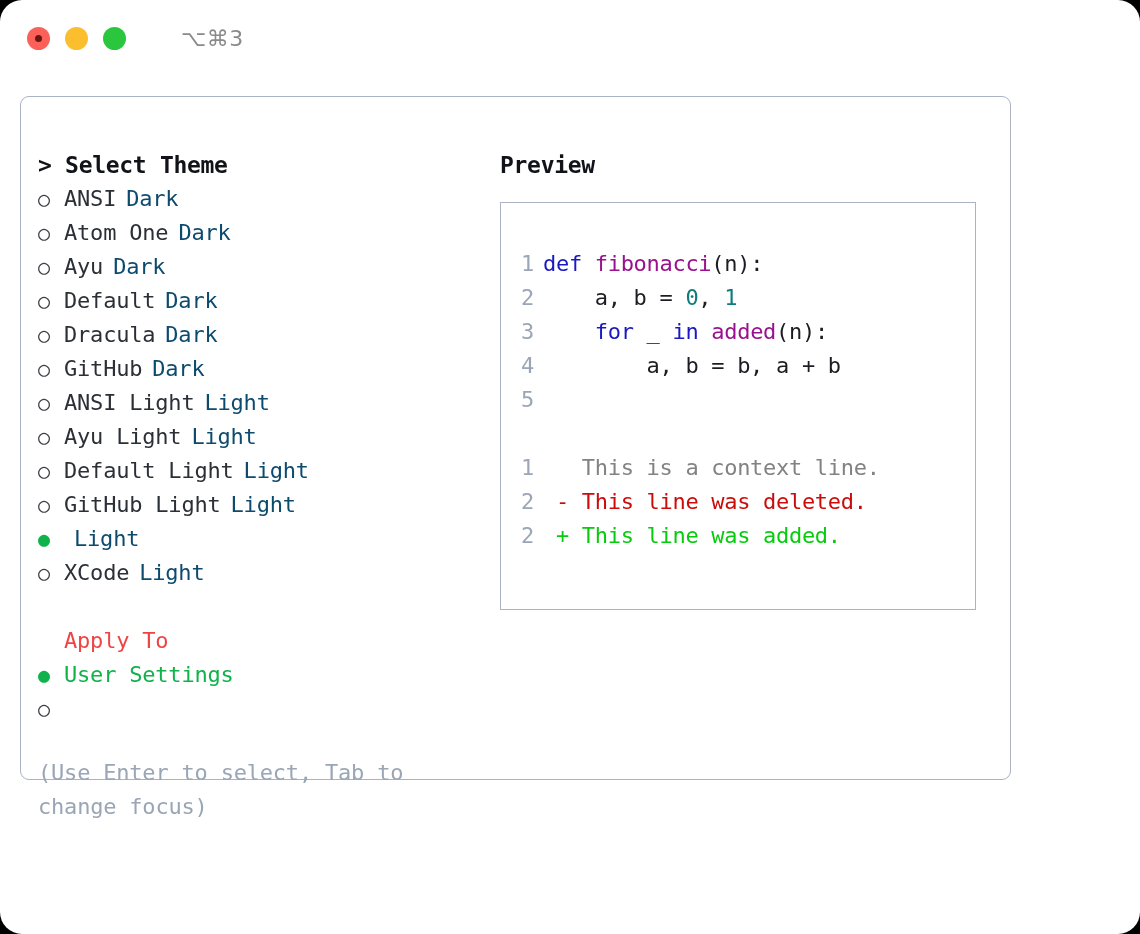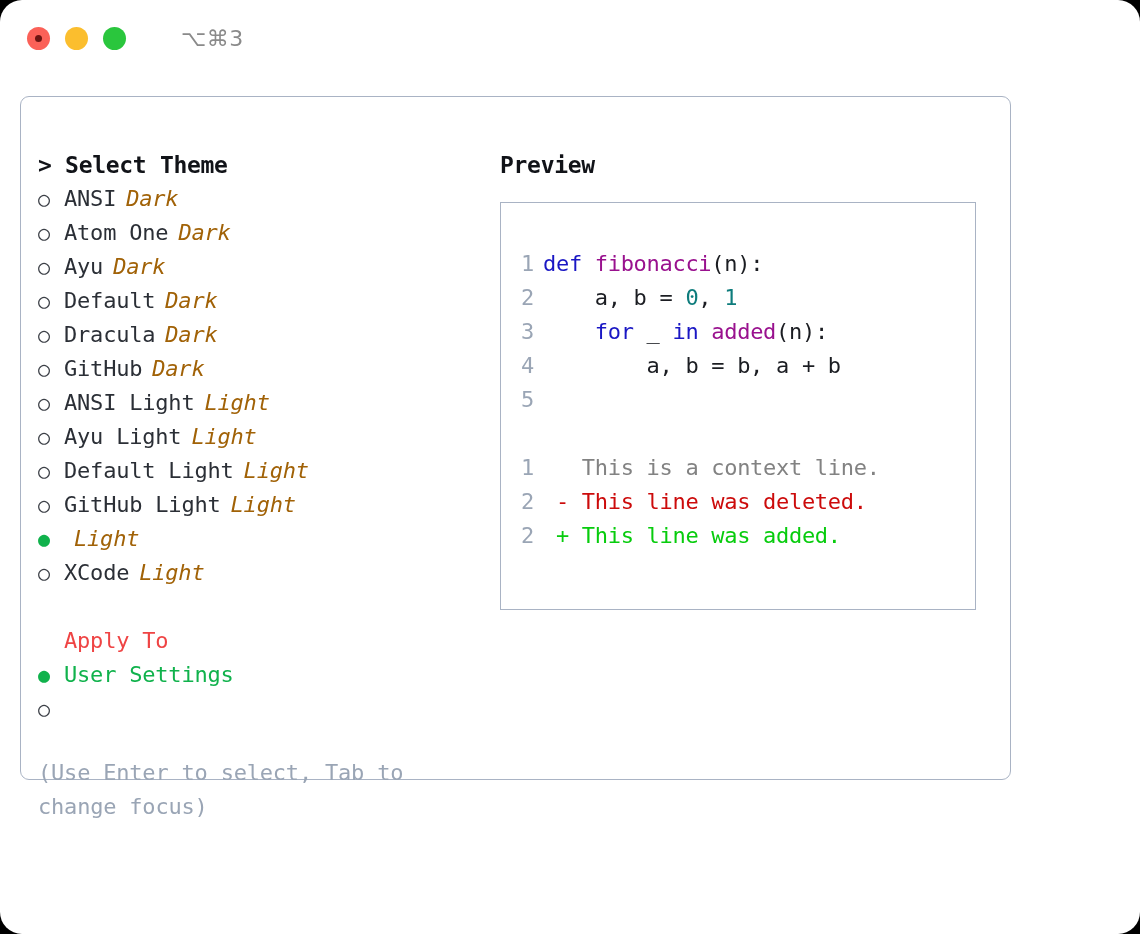--- a/index.html
+++ b/index.html
@@ -114,23 +114,22 @@
   .marker {
     width: 26px;
     flex: none;
     font-size: 20px;
     color: #3b3f46;
   }
   .marker.sel { color: #10b24c; }
   .opt-name { color: #2b2f36; }
   .option.selected .opt-name { color: #10b24c; }
   .opt-kind {
-    color: #a16207;
+    color: #0c4a6e;
     margin-left: 10px;
-    font-style: italic;
   }
 
   
   .sub-heading {
     font-size: 22px;
     color: #ef4444;
     height: 34px;
     line-height: 34px;
     padding-left: 26px;
     white-space: pre;

